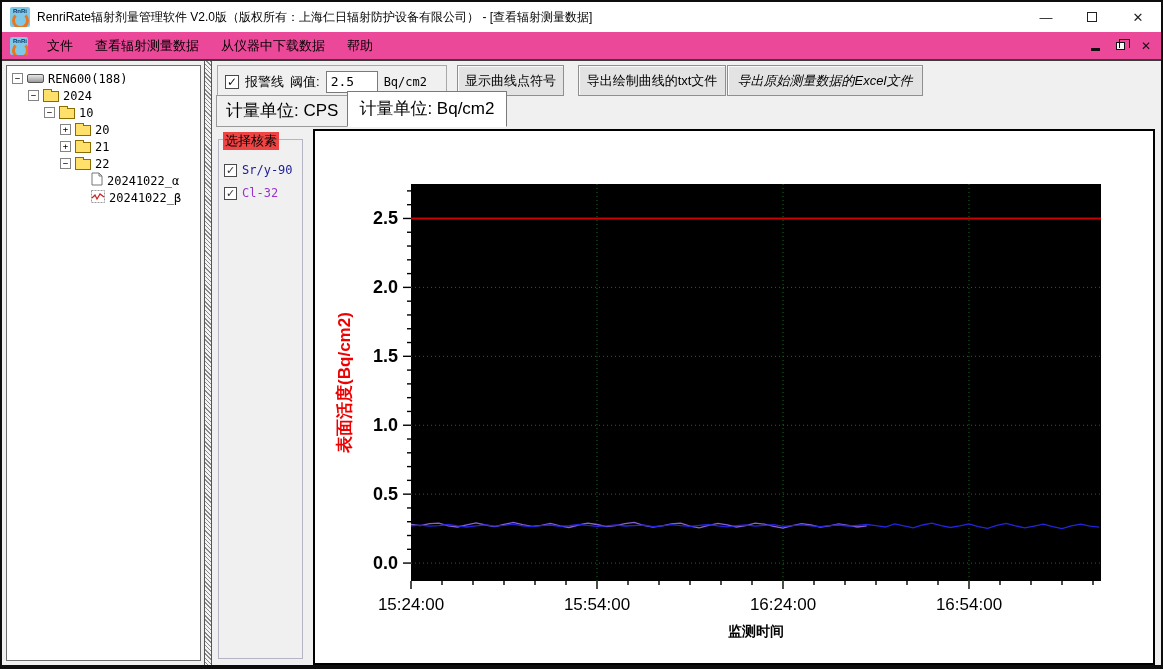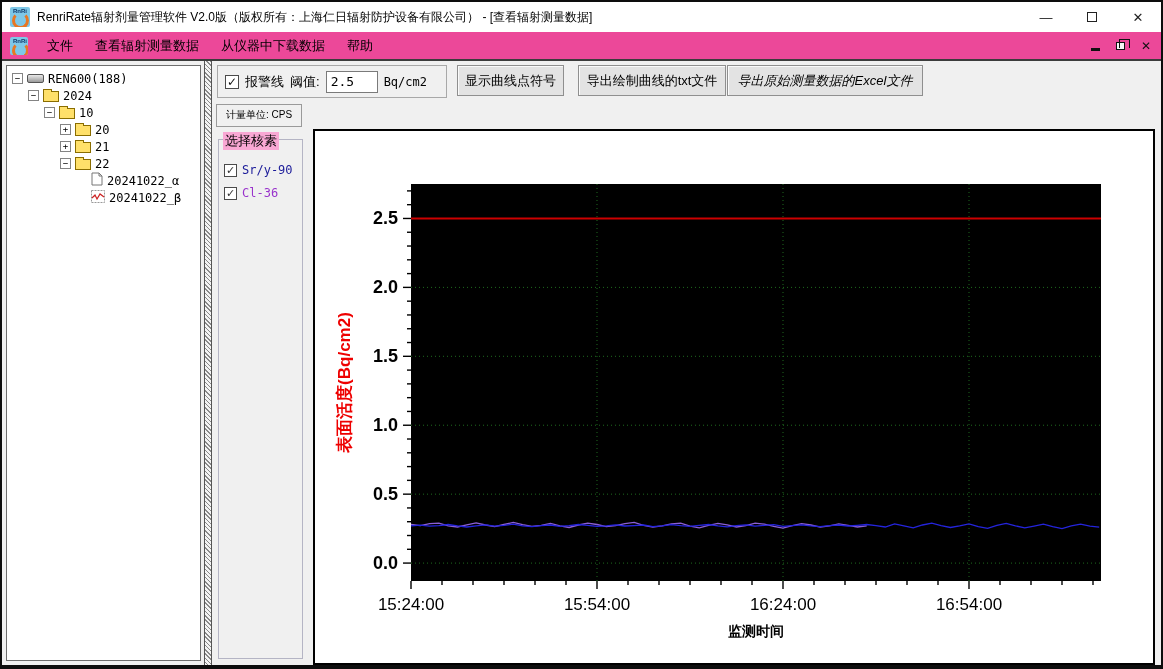--- a/index.html
+++ b/index.html
@@ -63,28 +63,28 @@
   .lbl13 { font-size:13px; color:#000; white-space:nowrap; }
   .threshold-input { width:52px; height:22px; border:1px solid #7a7a7a; font-size:13px;
                      padding:1px 4px; font-family:"DejaVu Sans Mono",monospace; }
   .unit { font-size:12px; font-family:"DejaVu Sans Mono",monospace; }
 
   .btn { position:absolute; top:2px; height:31px; background:#e3e3e3; border:1px solid #8f8f8f;
          box-shadow:inset 1px 1px 0 #fafafa; font-size:13px; color:#000; text-align:center;
          display:flex; align-items:center; justify-content:center; }
 
   .tabstrip { position:absolute; left:1px; top:37px; display:flex; align-items:flex-end; height:27px; }
-  .tab { font-size:10px; color:#000; background:#f0f0f0; border:1px solid #9a9a9a;
+  .tab { font-size:17px; color:#000; background:#f0f0f0; border:1px solid #9a9a9a;
          padding:3px 9px 4px 9px; position:relative; }
   .tab.active { background:#fff; border-color:#7a7a7a; border-bottom-color:#fff; z-index:2;
                 padding:5px 11px 6px 11px; margin-left:-1px; }
 
   .nuclide-group { position:absolute; left:3px; top:76px; width:85px; height:520px;
                    border:1px solid #b4b4c4; }
-  .nuclide-title { position:relative; top:-9px; left:4px; background:#f9a8d4; padding:0 2px;
+  .nuclide-title { position:relative; top:-9px; left:4px; background:#ef4444; padding:0 2px;
                    font-size:13px; color:#000; display:inline-block; }
   .nuclide-row { display:flex; align-items:center; gap:5px; margin:4px 0 9px 5px; }
   .nuclide-row .cb { width:13px; height:13px; font-size:11px; line-height:11px; color:#333; }
   .nuclide-label { font-size:12px; font-family:"DejaVu Sans Mono","Liberation Mono",monospace; }
 
   .chart-panel { position:absolute; left:98px; top:66px; width:842px; height:536px;
                  background:#fff; border:2px solid #000; }
   .chart-title { position:absolute; left:96px; top:12px; width:690px; text-align:center;
                  font-size:21px; font-weight:bold; color:#000; }
   .y-axis-title { position:absolute; left:-96px; top:240px; width:250px; text-align:center;
@@ -189,32 +189,33 @@
         <input class="threshold-input" value="2.5" style="">
         <span class="unit">Bq/cm2</span>
       </div>
 
       <button class="btn" style="left:242px;width:107px;">显示曲线点符号</button>
       <button class="btn" style="left:363px;width:148px;">导出绘制曲线的txt文件</button>
       <button class="btn" style="left:512px;width:196px;font-style:italic;">导出原始测量数据的Excel文件</button>
 
       <div class="tabstrip">
         <span class="tab">计量单位: CPS</span>
+        <span class="tab active">计量单位: Bq/cm2</span>
       </div>
 
       <div class="nuclide-group">
         <span class="nuclide-title">选择核素</span>
         <div id="nuclide-rows">
             <div class="nuclide-row">
               <span class="cb">✓</span>
               <span class="nuclide-label" style="color: rgb(26, 26, 153);">Sr/y-90</span>
             </div>
             <div class="nuclide-row">
               <span class="cb">✓</span>
-              <span class="nuclide-label" style="color: rgb(153, 51, 204);">Cl-36</span>
+              <span class="nuclide-label" style="color: rgb(153, 51, 204);">Cl-32</span>
             </div>
           </div>
       </div>
 
       <div class="chart-panel">
         <svg id="chart-svg" width="842" height="536">
             <rect x="96" y="53" width="690" height="397" fill="#000000"></rect>
             <line x1="96" x2="786" y1="432.07986111111114" y2="432.07986111111114" stroke="#1e6a1e" stroke-width="1" stroke-dasharray="1 3"></line>
             <line x1="96" x2="786" y1="363.15625" y2="363.15625" stroke="#1e6a1e" stroke-width="1" stroke-dasharray="1 3"></line>
             <line x1="96" x2="786" y1="294.2326388888889" y2="294.2326388888889" stroke="#1e6a1e" stroke-width="1" stroke-dasharray="1 3"></line>

